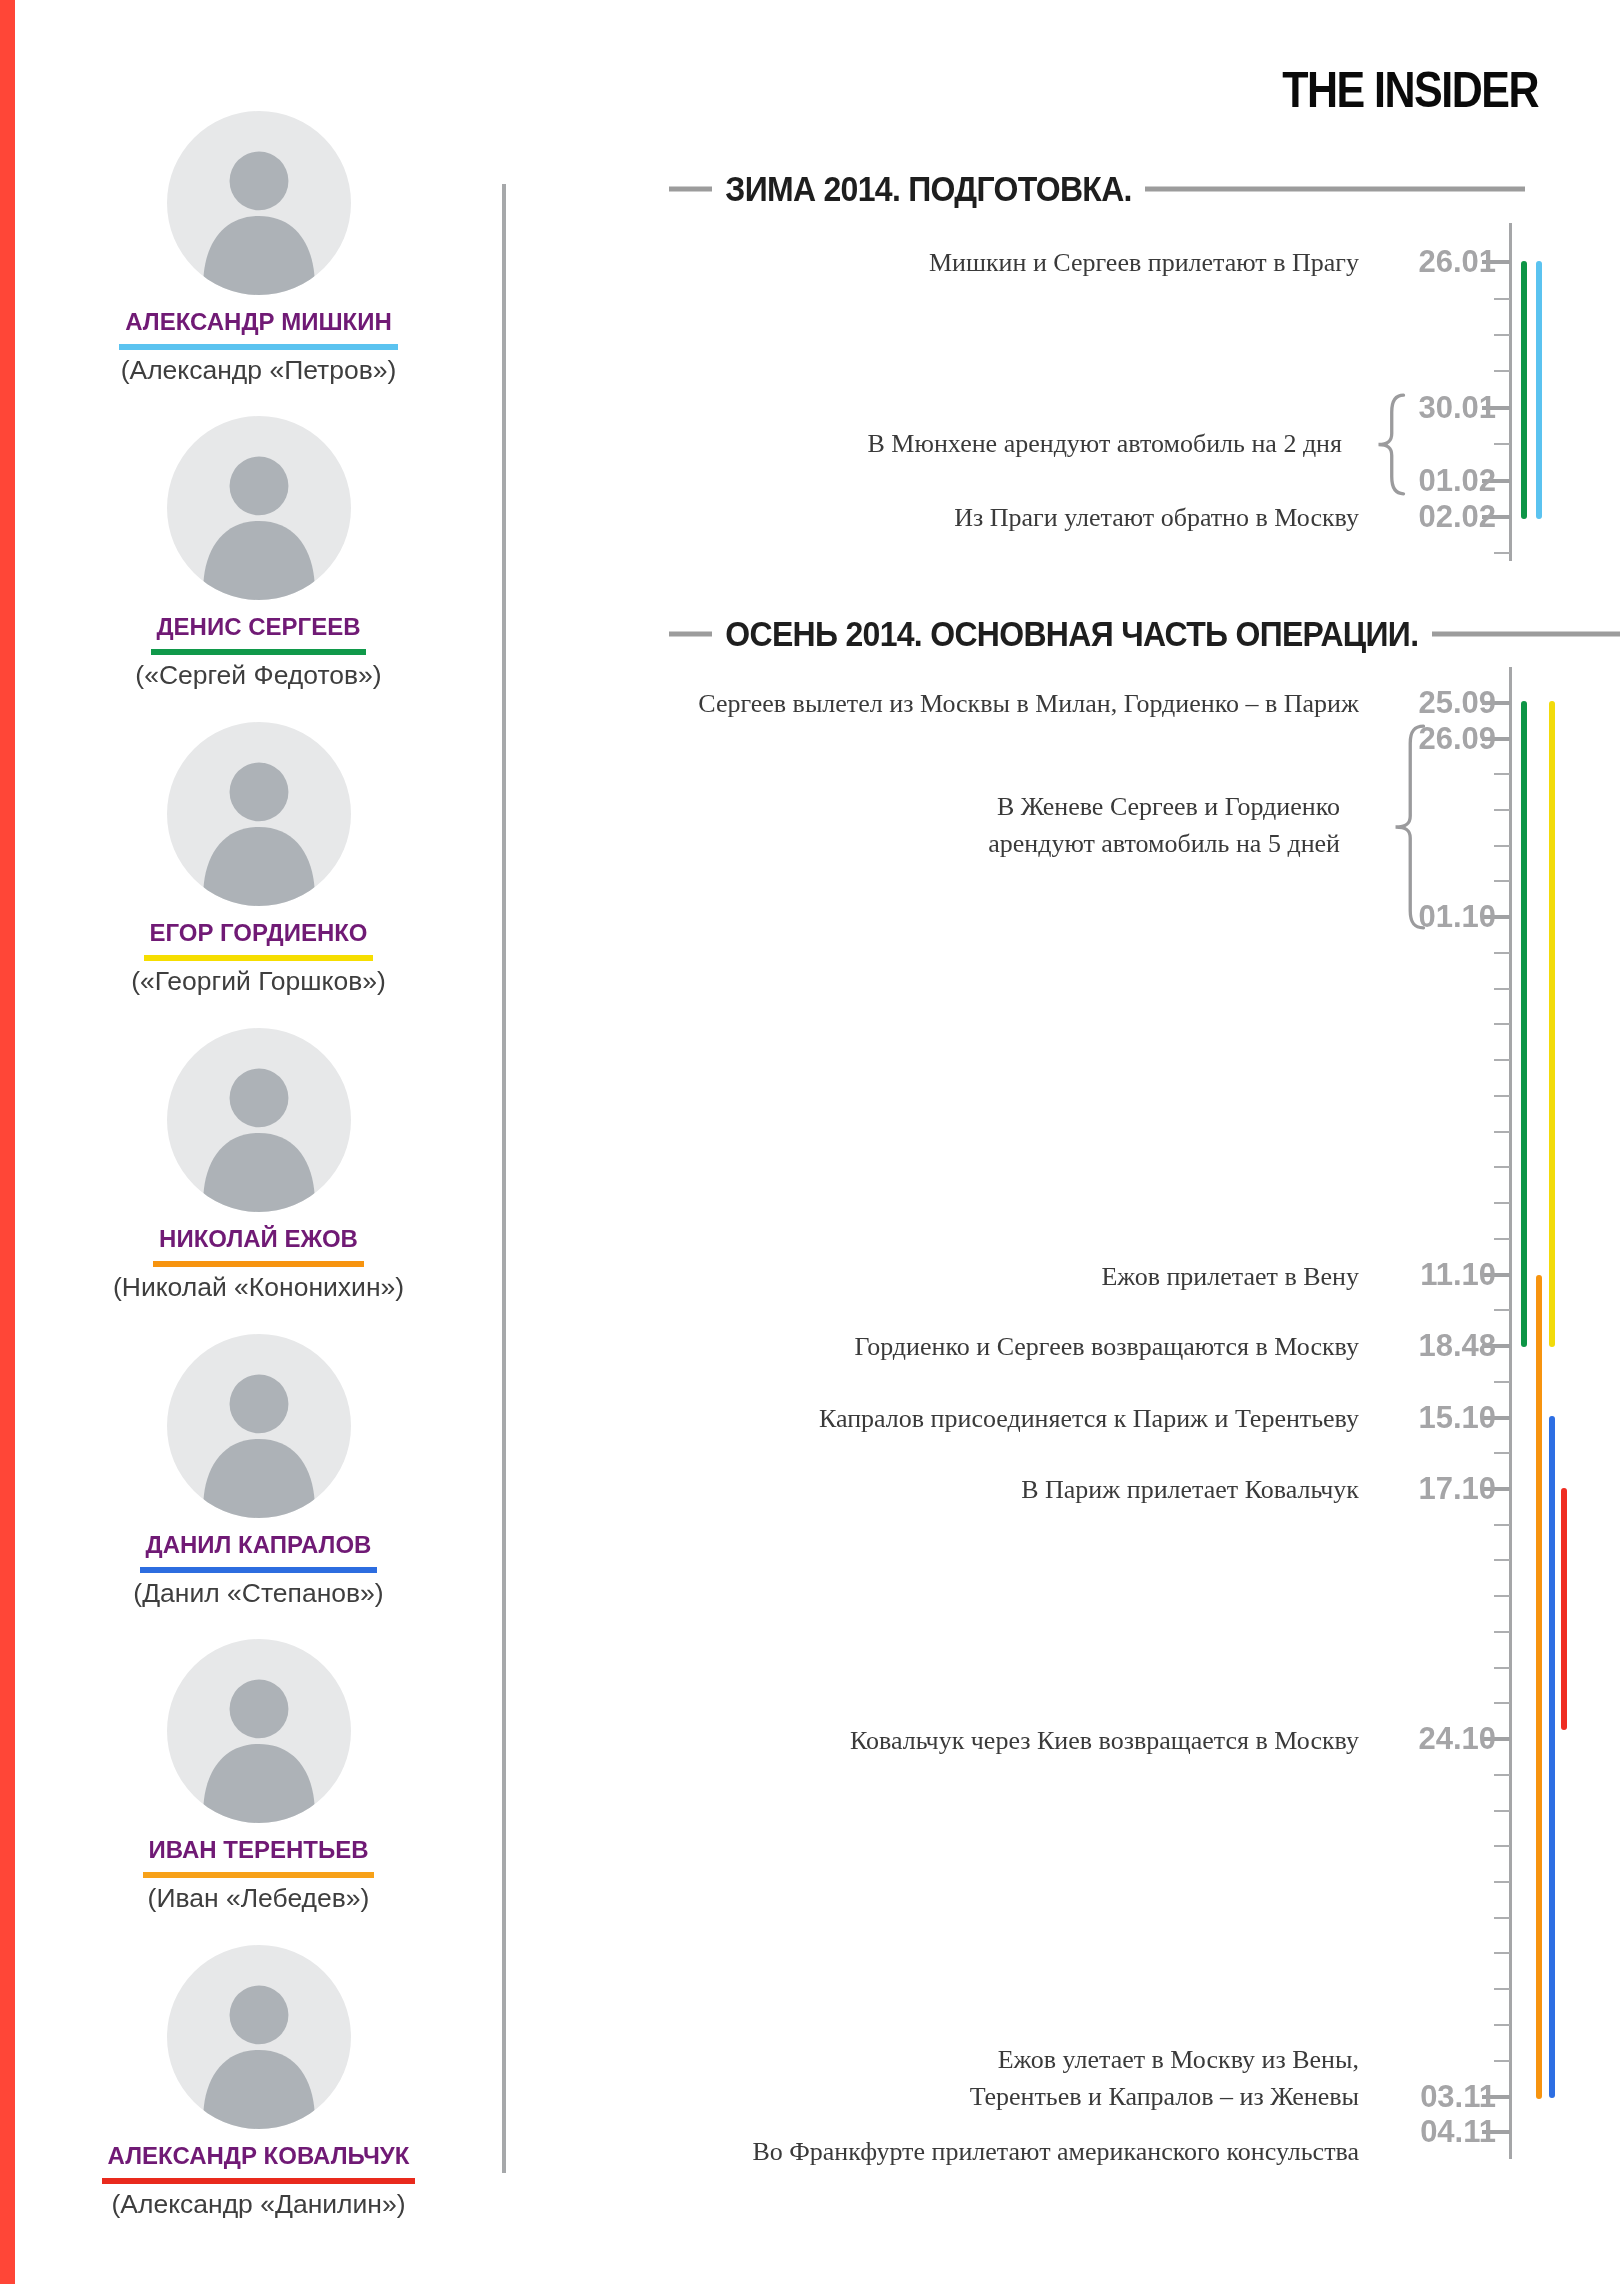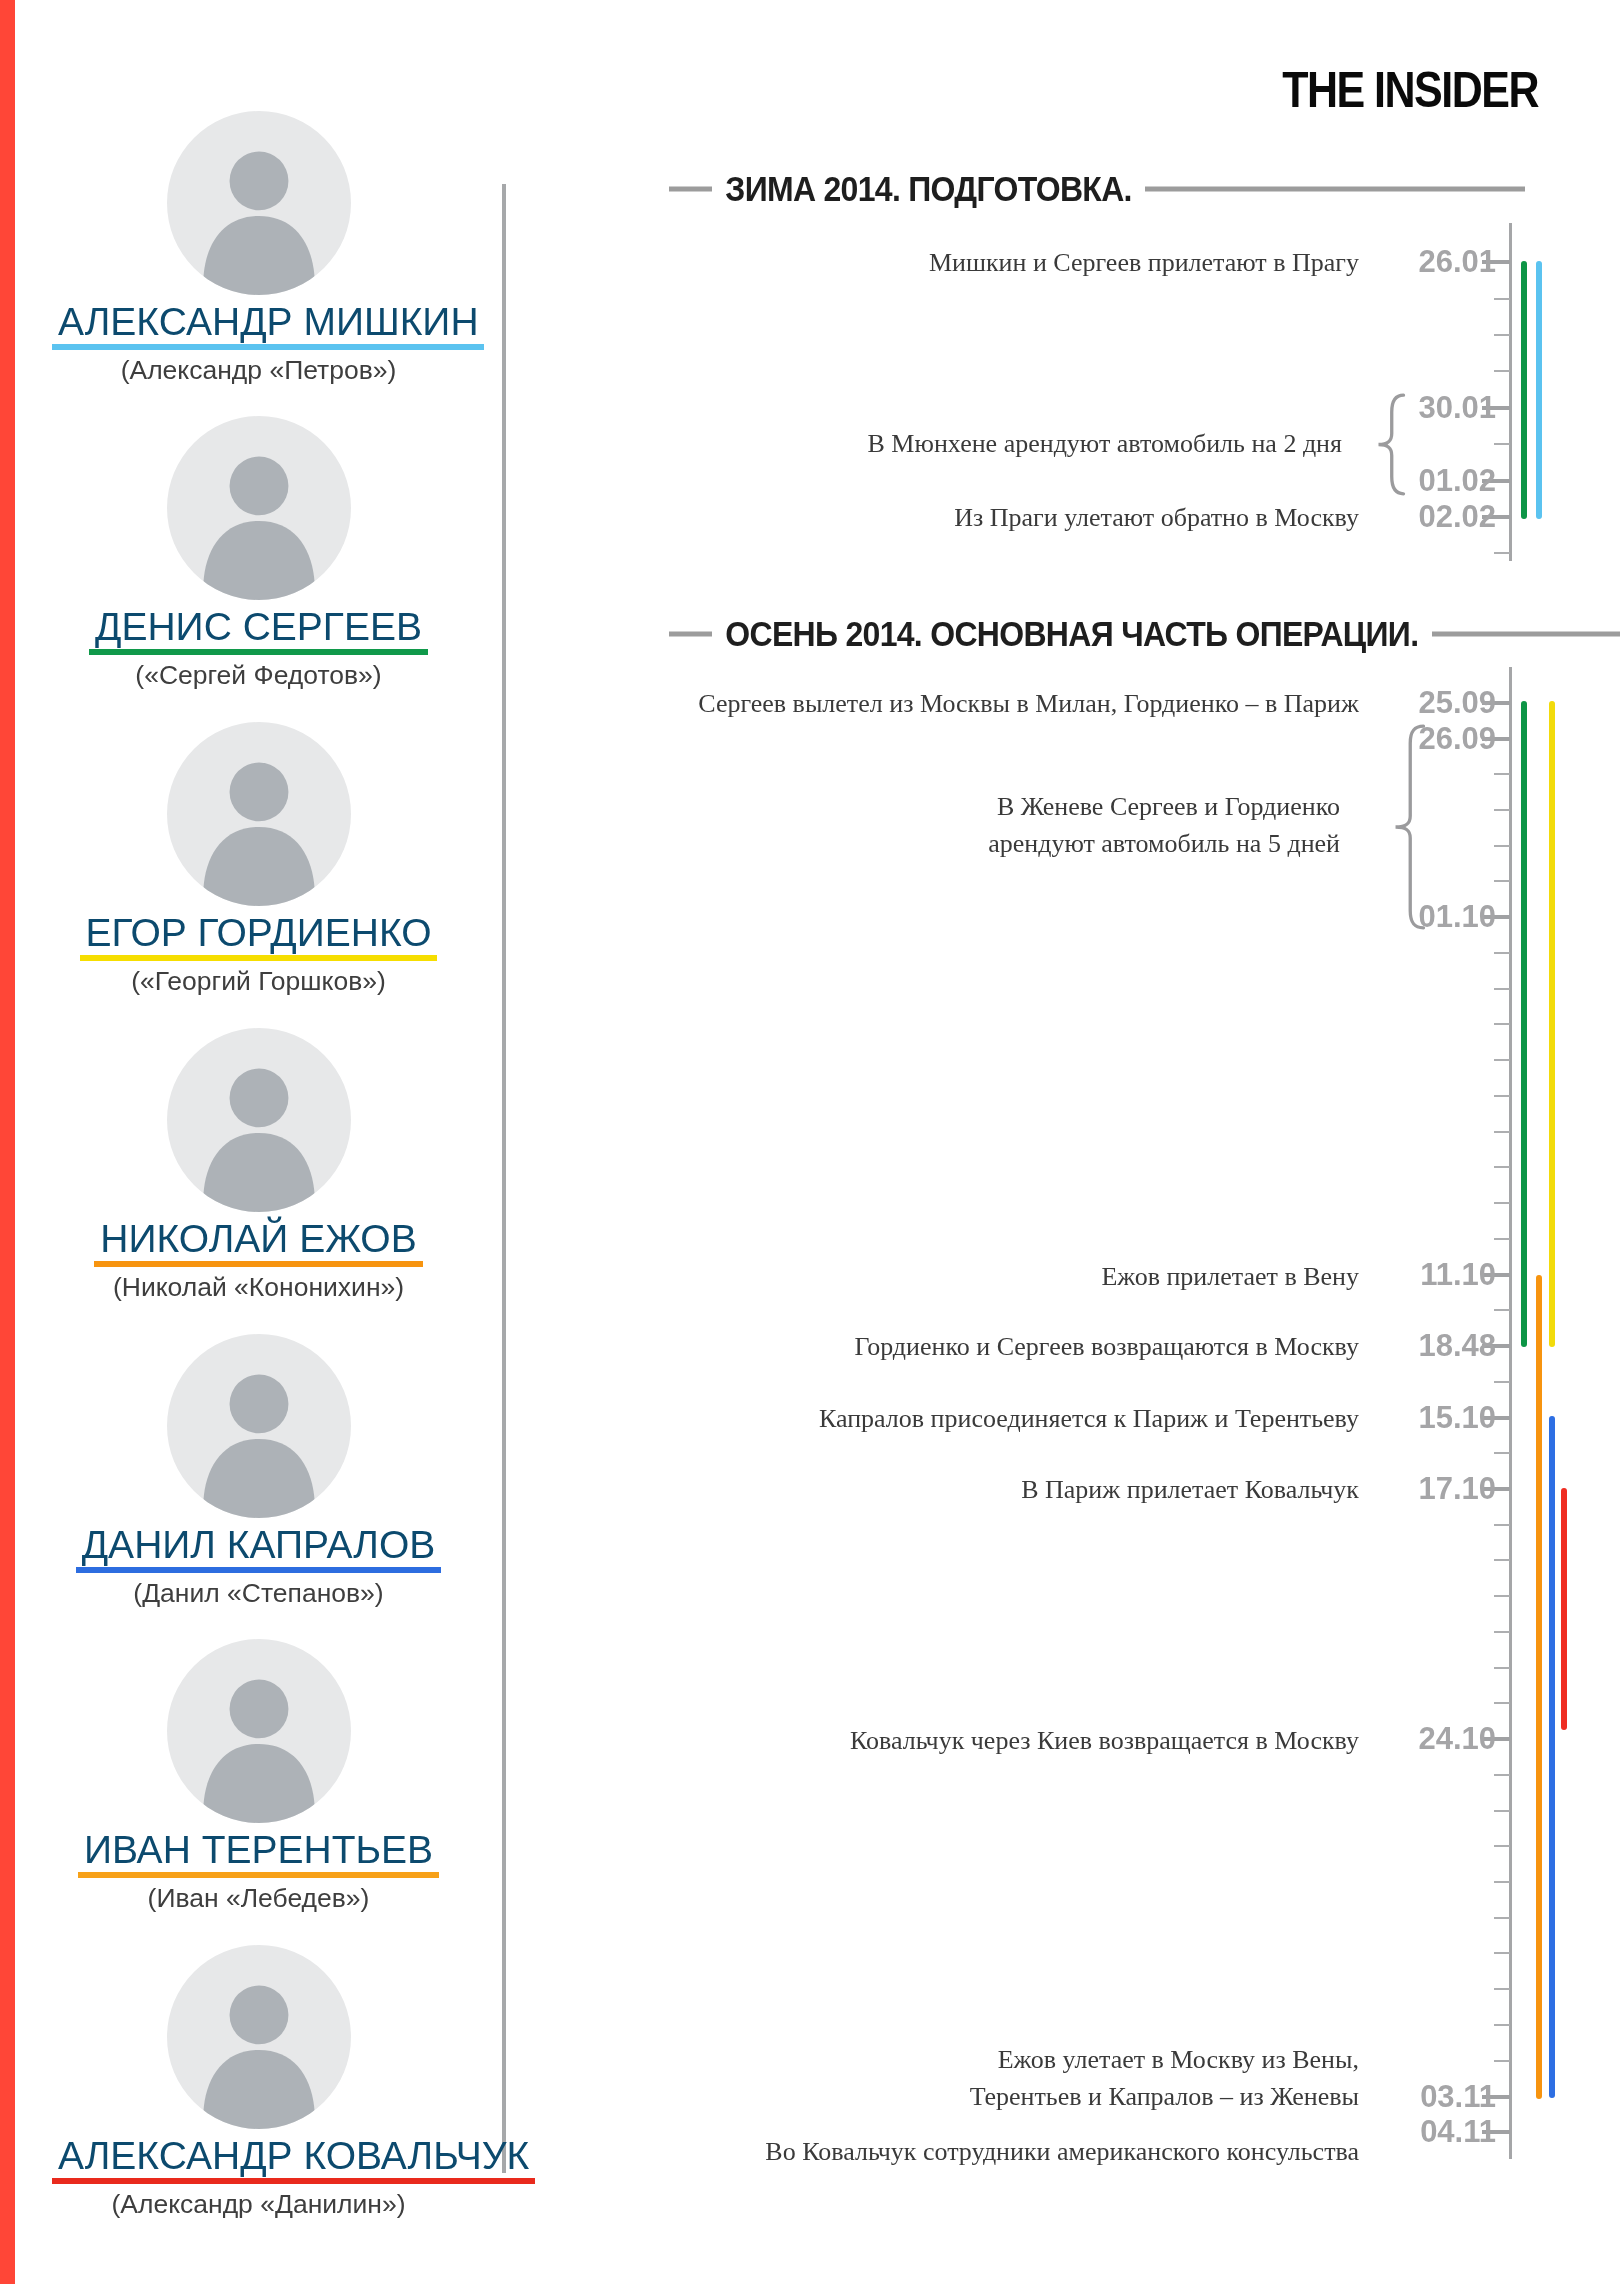--- a/index.html
+++ b/index.html
@@ -6,21 +6,21 @@
   #canvas{position:relative;width:1621px;height:2284px;background:#ffffff;overflow:hidden;
           font-family:"Liberation Sans",sans-serif;}
   #left-stripe{position:absolute;left:0;top:0;width:14.7px;height:2284px;background:#FF4637;}
   #brand{position:absolute;top:65px;right:83px;font-weight:700;font-size:43px;letter-spacing:-1.5px;
          color:#0A0A0A;transform:scaleY(1.18);transform-origin:center;white-space:nowrap;}
   #divider{position:absolute;left:502px;top:184px;width:4.4px;height:1989px;background:#A6A8AA;}
 
   
   .person-row{position:absolute;left:52px;width:413px;text-align:center;}
   .portrait{width:184px;height:184px;display:block;margin:0 auto;}
-  .person-name{display:inline-block;font-weight:400;font-size:39px;color:#0c4a6e;line-height:34px;
+  .person-name{display:inline-block;font-weight:700;font-size:24px;color:#701a75;line-height:34px;
                border-bottom-style:solid;border-bottom-width:6.6px;padding:0 5.9px 4.4px 5.9px;margin-top:10.3px;
                white-space:nowrap;}
   .person-alias{font-size:26.5px;color:#3E3E3E;margin-top:5.2px;white-space:nowrap;}
 
   
   .section-header{position:absolute;left:669px;display:flex;align-items:center;gap:13.3px;
                   transform:translateY(-50%);}
   .section-header .rule{height:4.4px;background:#9C9C9C;}
   .section-header .rule.lead{width:43px;flex:0 0 auto;}
   .section-header .rule.trail{flex:1 1 auto;}
@@ -272,21 +272,21 @@
         <div>В Париж прилетает Ковальчук</div>
       </div>
       <div class="event" style="top: 1740px; right: 262px;">
         <div>Ковальчук через Киев возвращается в Москву</div>
       </div>
       <div class="event" style="top: 2078px; right: 262px;">
         <div>Ежов улетает в Москву из Вены,</div>
         <div>Терентьев и Капралов – из Женевы</div>
       </div>
       <div class="event" style="top: 2151px; right: 262px;">
-        <div>Во Ковальчук сотрудники американского консульства</div>
+        <div>Во Франкфурте прилетают американского консульства</div>
       </div>
       <svg class="brace" width="37" height="206" viewBox="0 0 50 280" style="left: 1391px; top: 724px; position: absolute;">
         <path d="M44,3 C30,3 26,12 26,26 L26,125 C26,135 21,140 6,140 C21,140 26,145 26,155 L26,254 C26,268 30,277 44,277" fill="none" stroke="#9B9B9D" stroke-width="4.5" stroke-linecap="round"></path>
       </svg>
       <div class="bar" style="left: 1521px; top: 701px; height: 646px; background: rgb(13, 149, 70);"></div>
       <div class="bar" style="left: 1549px; top: 701px; height: 646px; background: rgb(242, 219, 11);"></div>
       <div class="bar" style="left: 1536px; top: 1275px; height: 824px; background: rgb(247, 148, 15);"></div>
       <div class="bar" style="left: 1549px; top: 1416px; height: 682px; background: rgb(46, 111, 227);"></div>
       <div class="bar" style="left: 1561px; top: 1488px; height: 242px; background: rgb(239, 45, 34);"></div>
     </div>

